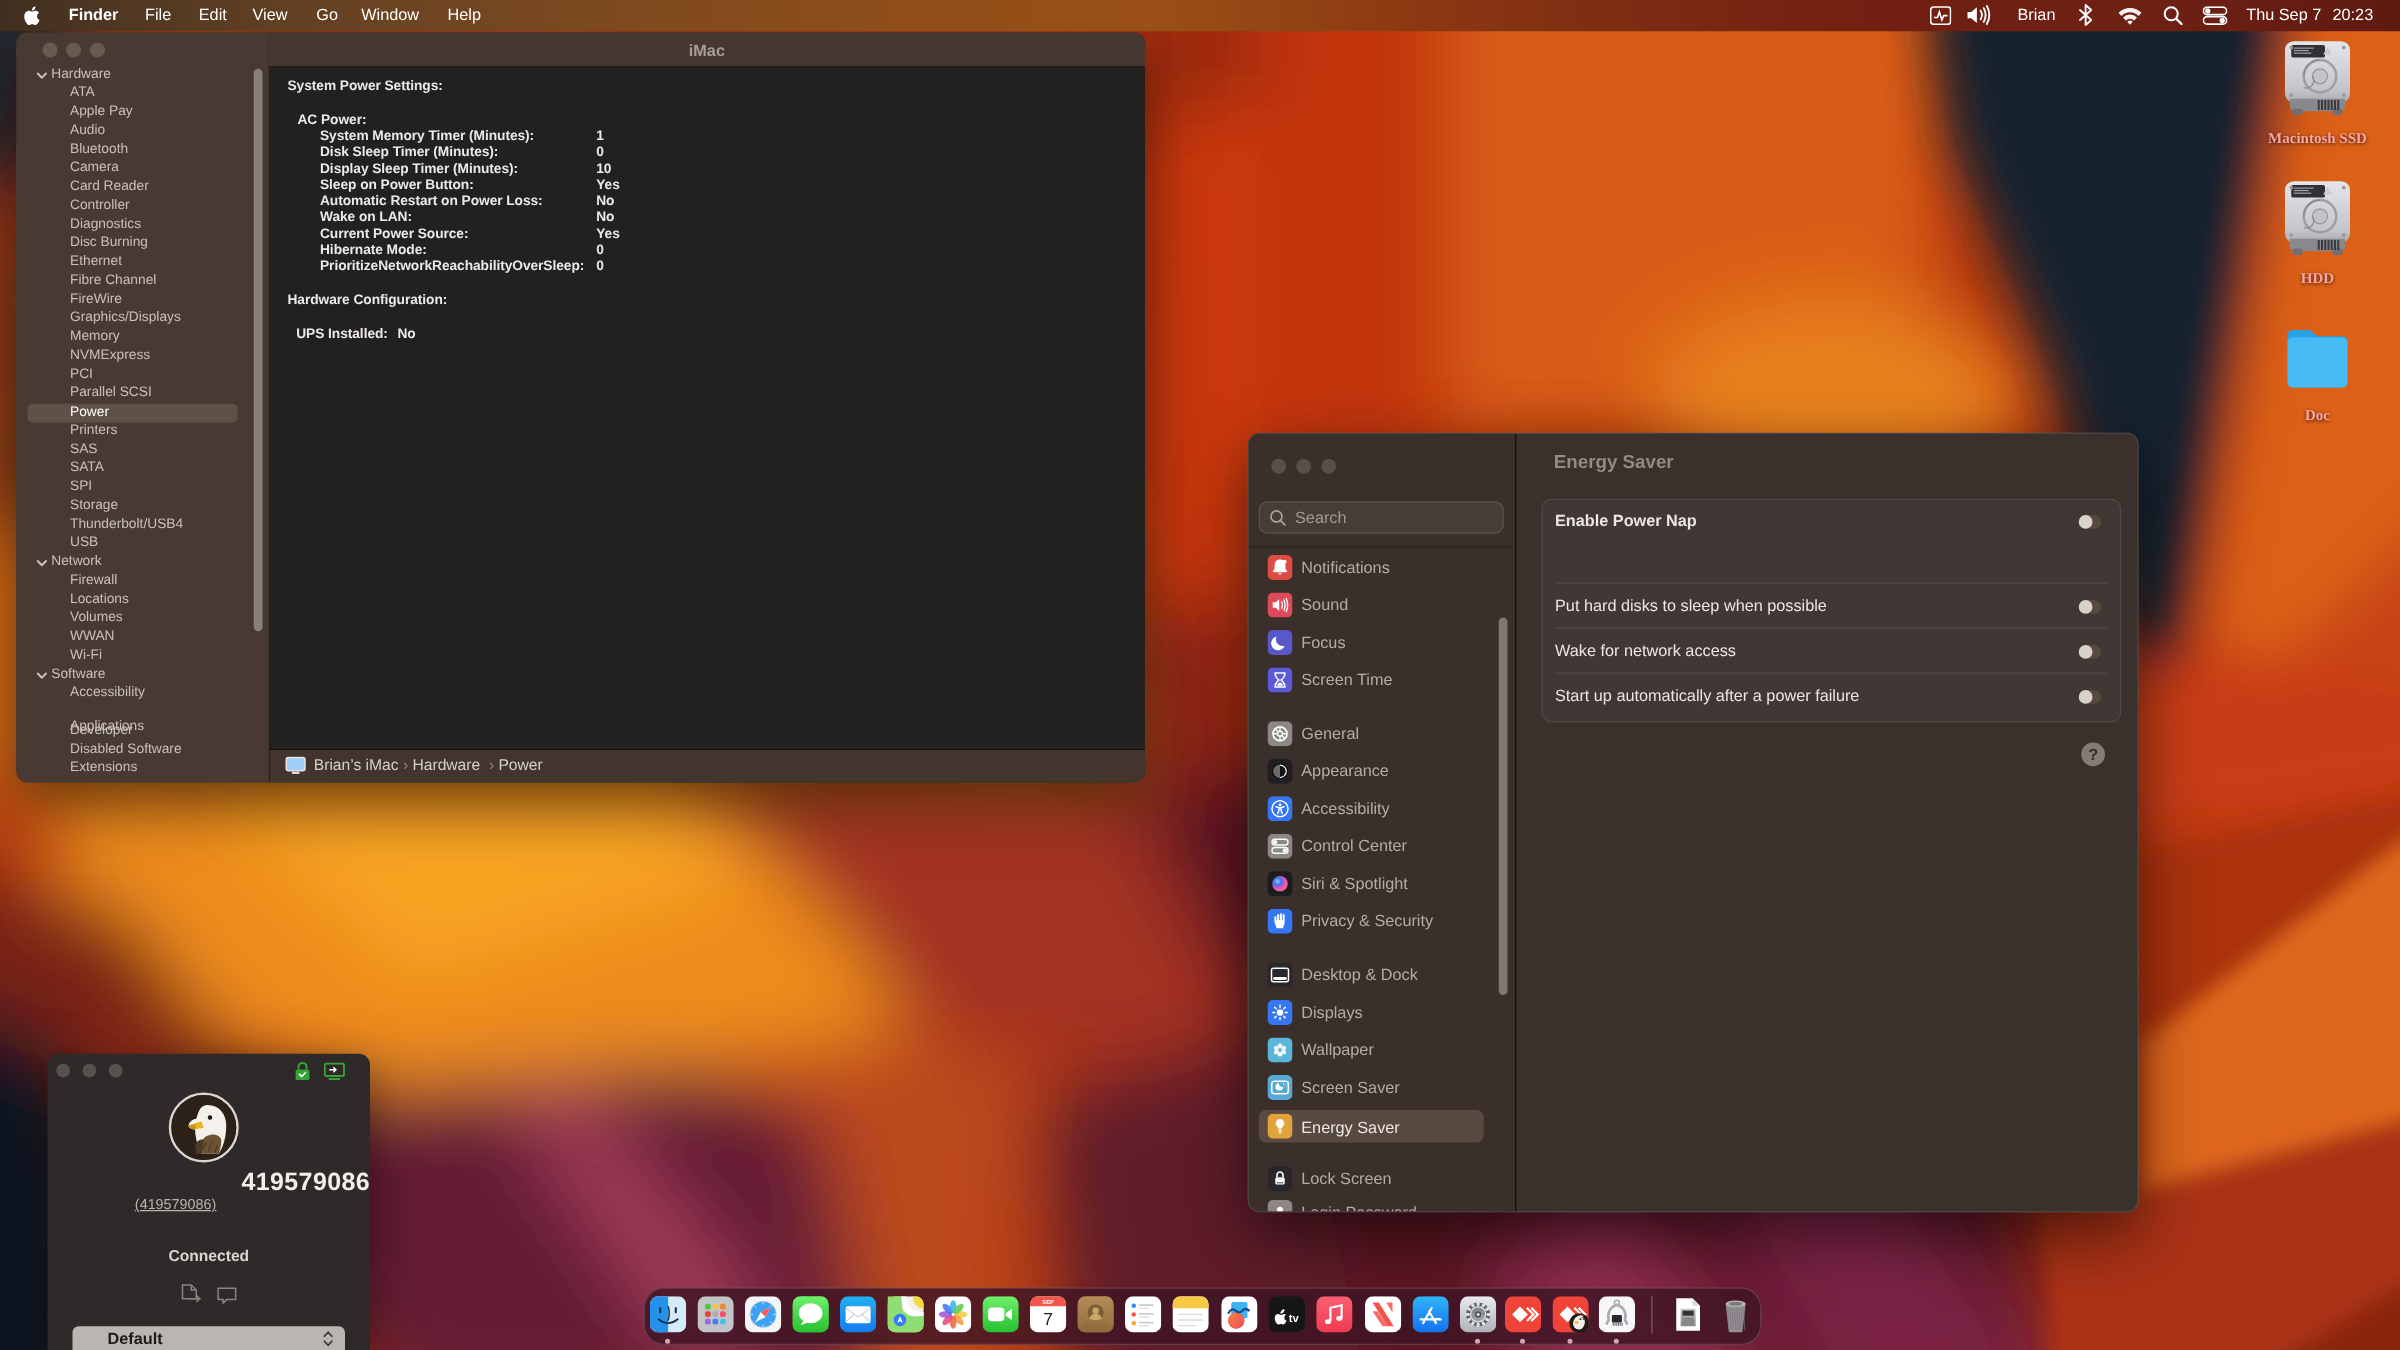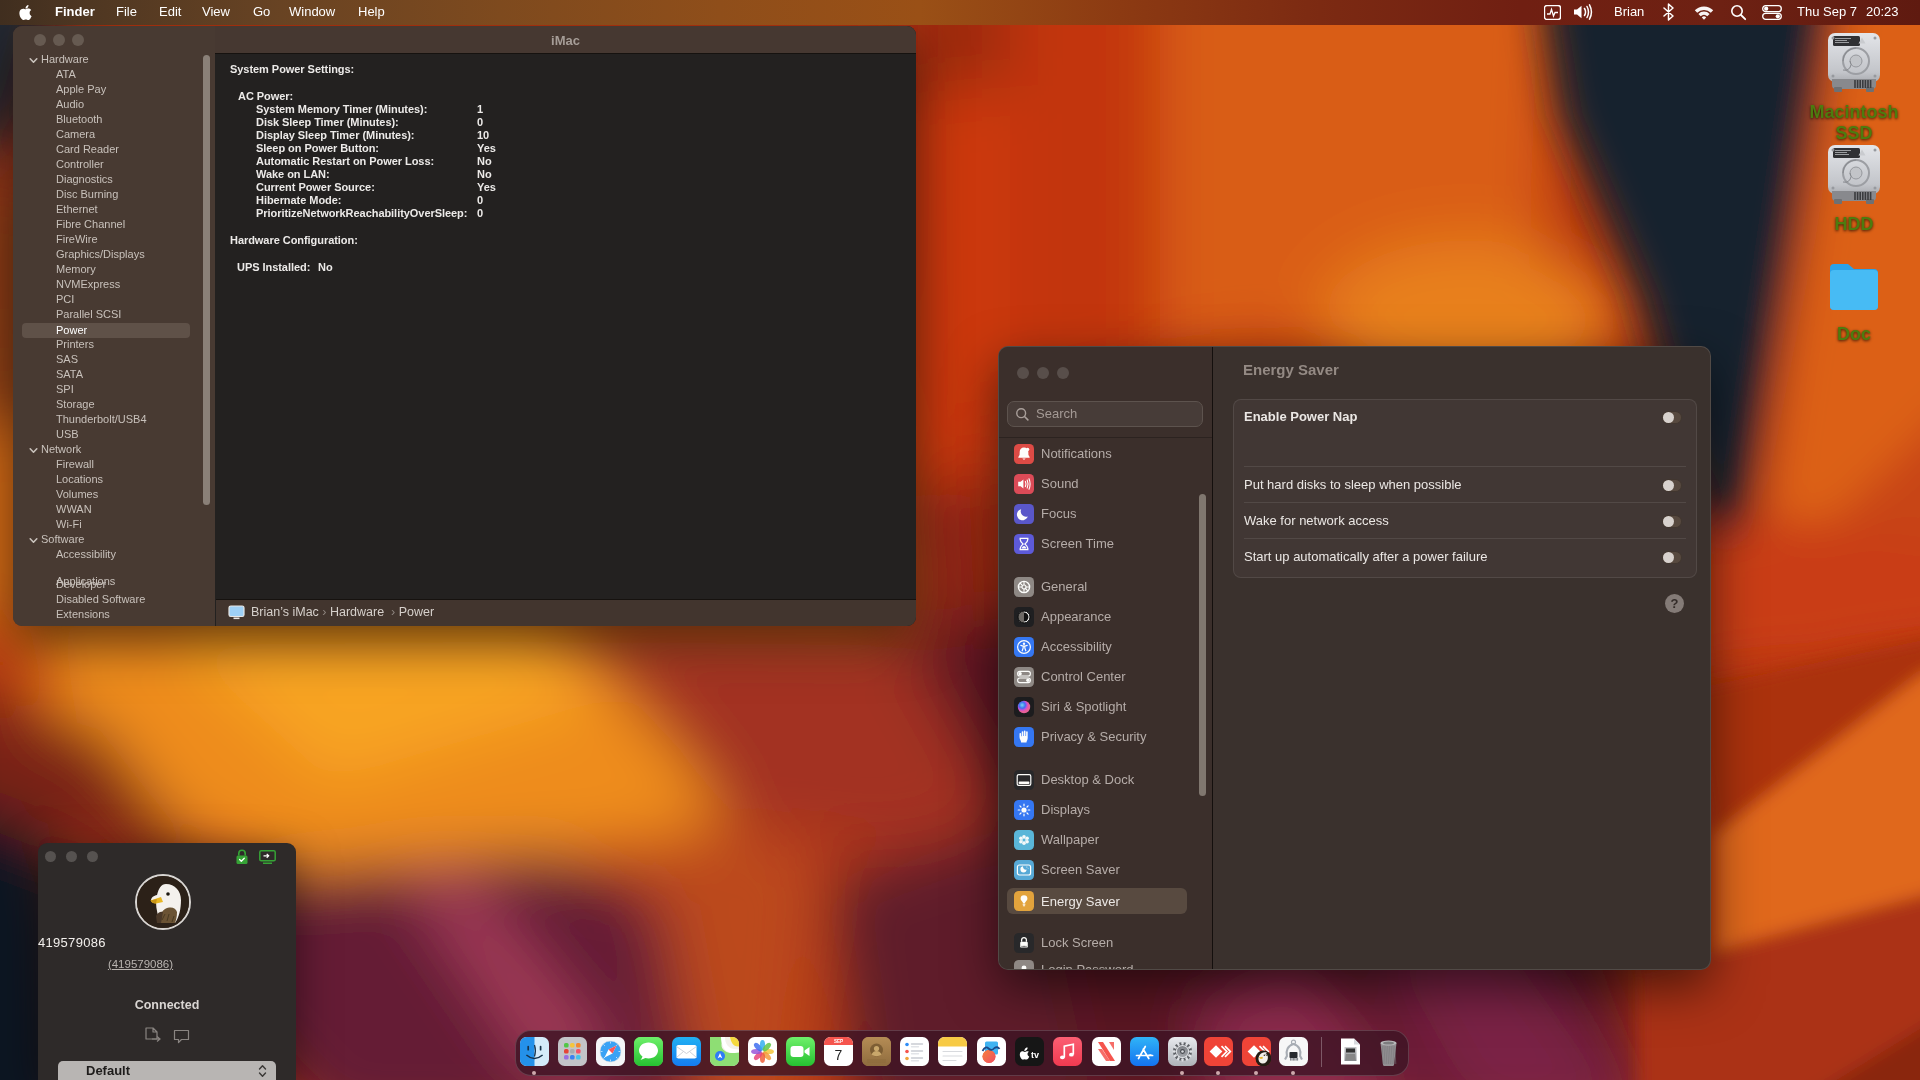--- a/index.html
+++ b/index.html
@@ -12,21 +12,21 @@
     background:linear-gradient(90deg,#402e1f 0,#4f3722 90px,#684323 280px,#7e4a1e 500px,#8f4e1a 720px,#9a5016 920px,#8c3a12 1120px,#7c2a12 1320px,#701f12 1520px,#6e2113 1720px,#5f1a10 1920px);
     color:#fff; font-size:13px; }
   .mitem { position:absolute; top:4px; }
   .si-item { font-size:11px; color:#c8c1bb; white-space:nowrap; }
   .st-lb { font-size:13px; color:#b5aca8; white-space:nowrap; }
   .st-ic svg { display:block; }
   .tgl { width:20px; height:13px; background:#57493f; border-radius:7px; box-shadow:inset 0 0 0 1px rgba(0,0,0,0.25); }
   .tgl i { position:absolute; left:1px; top:1px; width:11px; height:11px; border-radius:50%; background:#d8d2ce; }
   
   .dicon { position:absolute; width:120px; text-align:center; }
-  .dicon .lab { color:#4d7c0f; font-size:18px; font-weight:700; text-shadow:0 1px 3px rgba(0,0,0,.75); margin-top:4px; }
+  .dicon .lab { color:#fca5a5; font-size:12px; font-weight:700; text-shadow:0 1px 3px rgba(0,0,0,.75); margin-top:4px;font-family:Liberation Serif, serif; }
   
   #sysinfo { position:absolute; left:13px; top:26px; width:903px; height:600px; border-radius:9px;
      box-shadow:0 18px 50px rgba(0,0,0,.55); overflow:hidden; background:#453831; }
   #settings { position:absolute; left:998px; top:346px; width:713px; height:624px; border-radius:10px;
      box-shadow:0 18px 50px rgba(0,0,0,.55); overflow:hidden; background:#3a312d; border:1px solid rgba(255,255,255,.12); }
   #anydesk { position:absolute; left:38px; top:843px; width:258px; height:237px; border-radius:9px 9px 0 0;
      box-shadow:0 10px 40px rgba(0,0,0,.5); overflow:hidden; background:#2e2a29; }
   .dot { width:12px; height:12px; border-radius:50%; position:absolute; }
   
   #dock { position:absolute; left:515px; top:1030px; width:894px; height:46px; border-radius:16px;
@@ -492,21 +492,21 @@
       <rect width="56" height="56" fill="#2c2118"></rect>
       <path d="M29,8 C38,8 44,15 44,24 C44,33 42,41 38,47 L24,47 C21,41 19,33 19,26 L14,24.5 C14,21.5 17,19.5 20,19 C22,12 24,8 29,8 Z" fill="#f4f1ed"></path>
       <path d="M13.5,24.5 L24,21 L26,26 L19,27.5 C16,27.5 14.5,26.5 13.5,24.5 Z" fill="#e8b623"></path>
       <path d="M13.5,24.5 L20,23 L19,27.5 C16,27.5 14.5,26.5 13.5,24.5 Z" fill="#c79417"></path>
       <circle cx="31" cy="18" r="1.8" fill="#1c1710"></circle>
       <path d="M23,47 C25,40 23,36 28,33 C34,30 39,32 40,36 C40,41 39,44 38,47 Z" fill="#6b5334"></path>
         <path d="M19,40 C21,36 24,35 26,36 L24,47 L20,47 Z" fill="#4a3828"></path>
       <path d="M25,44 l3,-6 m2,7 l2,-7 m3,8 l2,-6" stroke="#4a3a22" stroke-width="1"></path>
     </svg>
   </div>
-  <div class="abs" style="left:0;top:92px;width:258px;text-align:left;font-size:13px;font-weight:400;color:#f2efec;letter-spacing:0.3px;">419579086</div>
+  <div class="abs" style="left:0;top:92px;width:258px;text-align:right;font-size:20px;font-weight:700;color:#f2efec;letter-spacing:0.3px;">419579086</div>
   <div class="abs" style="left:0;top:115px;width:205px;text-align:center;font-size:11.5px;color:#b8b3af;text-decoration:underline;">(419579086)</div>
   <div class="abs" style="left:0;top:155px;width:258px;text-align:center;font-size:12.5px;font-weight:700;color:#dad6d3;">Connected</div>
   <svg class="abs" style="left:106px;top:184px;" width="19" height="18" viewBox="0 0 19 18">
     <path d="M2,1 h7 l4,4 v7 h-11 Z M9,1 v4 h4" fill="none" stroke="#8a8582" stroke-width="1.2" stroke-linejoin="round"></path>
     <path d="M8,12 h8 m-3,-2.5 l3,2.5 -3,2.5" fill="none" stroke="#8a8582" stroke-width="1.2"></path>
   </svg>
   <svg class="abs" style="left:135px;top:186px;" width="17" height="15" viewBox="0 0 17 15">
     <path d="M1.5,1.5 h14 v9 h-7 l-3,3 v-3 h-4 Z" fill="none" stroke="#8a8582" stroke-width="1.2" stroke-linejoin="round"></path>
   </svg>
   <div class="abs" style="left:20px;top:218px;width:218px;height:19px;background:#b8b5b3;border-radius:5px 5px 0 0;">

